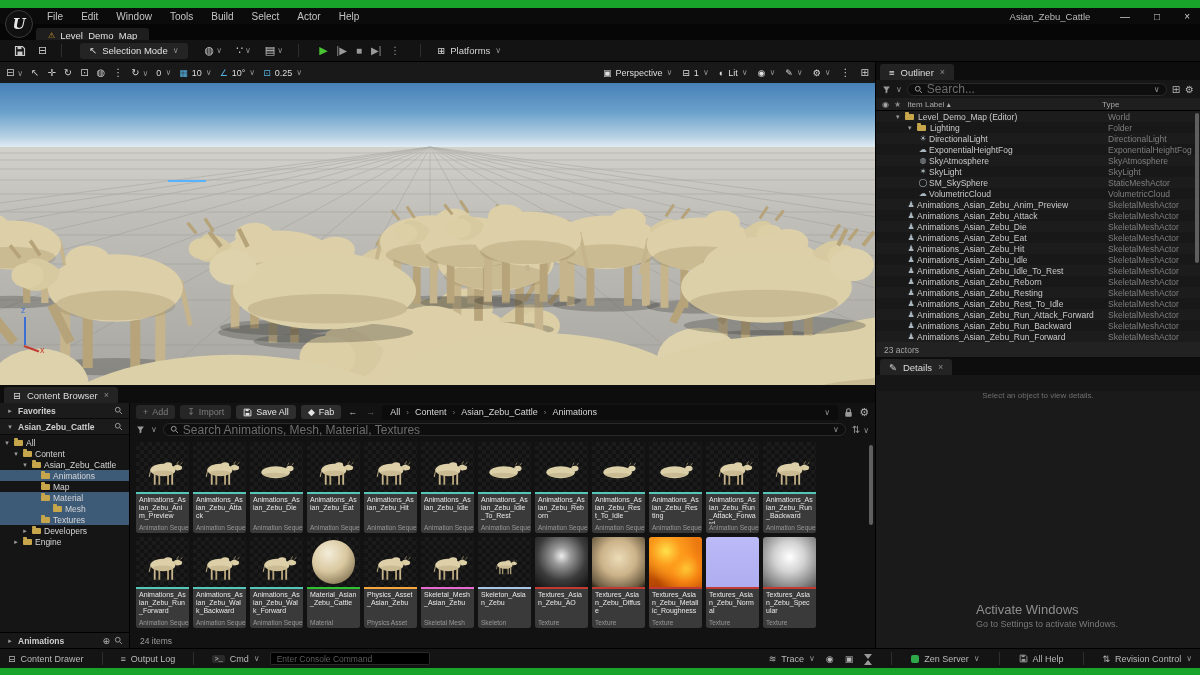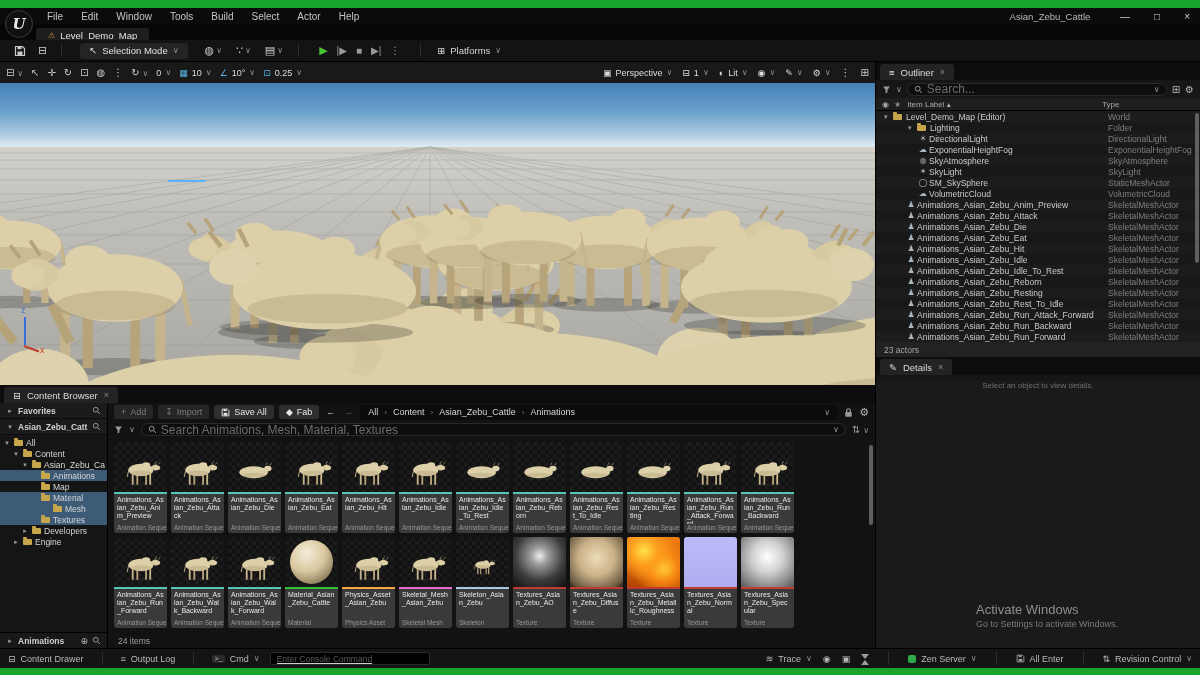--- a/index.html
+++ b/index.html
@@ -85,32 +85,32 @@
   #ol-rows { height:231px; overflow:hidden; position:relative; }
   .ol-row { height:11px; display:flex; align-items:center; font-size:8.5px; color:#cbcbcb; }
   .ol-row:nth-child(odd) { background:#1c1c1c; } .ol-row:nth-child(even) { background:#181818; }
   .ol-exp { width:9px; color:#9a9a9a; font-size:7px; flex:none; }
   .ol-ic { width:12px; font-size:8px; color:#aab6bd; flex:none; text-align:center; }
   .ol-label { flex:1; white-space:nowrap; overflow:hidden; text-overflow:ellipsis; }
   .ol-type { width:92px; color:#7f7f7f; white-space:nowrap; overflow:hidden; flex:none; }
   .ol-scroll { position:absolute; right:1px; top:2px; width:4px; height:150px; background:#5f5f5f; border-radius:2px; }
   .ol-footer { height:15px; background:#222; display:flex; align-items:center; padding:0 8px; font-size:8.5px; color:#a5a5a5; }
   .details-body { position:relative; height:270px; background:#1a1a1a; }
-  .details-empty { margin-top:6px; text-align:center; color:#6f6f6f; font-size:8px; }
+  .details-empty { margin-top:16px; text-align:center; color:#6f6f6f; font-size:8px; }
   .watermark { position:absolute; left:100px; top:540px; color:#8e8e8e; }
   .watermark .l1 { font-size:13px; }
   .watermark .l2 { font-size:9px; color:#7b7b7b; margin-top:2px; }
 
   .folder-ic { display:inline-block; width:9px; height:6px; background:#c7a64b; border-radius:1px; position:relative; flex:none; }
   .folder-ic::before { content:''; position:absolute; top:-2px; left:0; width:4px; height:2px; background:#c7a64b; border-radius:1px 1px 0 0; }
 
   
   .content-browser { position:absolute; top:385px; left:0; width:875px; height:263px; background:#121212; }
   .cb-body { display:flex; height:245px; }
-  .cb-side { width:108px; background:#151515; border-right:1px solid #000; display:flex; flex-direction:column; font-size:8.5px; color:#cfcfcf; }
+  .cb-side { width:130px; background:#151515; border-right:1px solid #000; display:flex; flex-direction:column; font-size:8.5px; color:#cfcfcf; }
   .side-row { height:16px; display:flex; align-items:center; padding:0 6px; gap:4px; background:#1b1b1b; border-bottom:1px solid #0a0a0a; }
   .side-row .lbl { flex:1; font-weight:bold; font-size:8.5px; white-space:nowrap; overflow:hidden; }
   #cb-tree { flex:1; padding-top:2px; overflow:hidden; }
   .tree-row { height:11px; display:flex; align-items:center; gap:3px; font-size:8.5px; color:#d6d6d6; padding-right:2px; }
   .tree-row.sel { background:#3d5a77; }
   .tree-exp { width:8px; font-size:7px; color:#9a9a9a; text-align:center; flex:none; }
   .tree-lbl { white-space:nowrap; overflow:hidden; }
   .cb-main { flex:1; display:flex; flex-direction:column; position:relative; }
   .cb-toolbar { height:18px; display:flex; align-items:center; gap:5px; padding:0 6px; }
   .cb-btn { display:inline-flex; align-items:center; gap:4px; height:14px; padding:0 7px; border-radius:3px;
@@ -149,21 +149,21 @@
   .cb-items { position:absolute; left:10px; bottom:2px; font-size:8.5px; color:#9d9d9d; }
   .cb-scroll { position:absolute; right:2px; top:42px; width:4px; height:80px; background:#5f5f5f; border-radius:2px; }
   .coll-row { border-top:1px solid #000; border-bottom:0; background:#181818; margin-top:auto; }
 
   
   .statusbar { position:absolute; top:648px; left:0; width:1200px; height:20px; background:#141414;
     border-top:1px solid #000; display:flex; align-items:center; padding:0 8px; gap:10px; color:#b9b9b9; font-size:9px; }
   .sb-chip { display:inline-flex; align-items:center; gap:5px; }
   .cmd-ic { font-family:"Liberation Mono",monospace; font-size:7px; background:#2a2a2a; border-radius:2px; padding:0 2px; color:#cfcfcf; }
   .console { width:160px; height:13px; background:#000; border:1px solid #2a2a2a; border-radius:2px;
-    color:#cfcfcf; font-size:8.5px; padding:0 6px; outline:0;text-decoration:underline; }
+    color:#cfcfcf; font-size:8.5px; padding:0 6px; outline:0; }
   .console::placeholder { color:#5d5d5d; }
   .sb-right { margin-left:auto; display:flex; align-items:center; gap:11px; }
   .zen-dot { width:8px; height:8px; border-radius:2px; background:#2ea84a; display:inline-block; }
   .hourglass { display:inline-block; width:0; height:0; border-left:4px solid transparent; border-right:4px solid transparent; border-top:5px solid #9a9a9a; position:relative; top:-2px; }
   .hourglass::after { content:''; position:absolute; left:-4px; top:1px; border-left:4px solid transparent; border-right:4px solid transparent; border-bottom:5px solid #9a9a9a; }
 </style>
 </head>
 <body>
 
 <svg width="0" height="0" style="position:absolute">
@@ -426,21 +426,21 @@
       <span style="font-size:10px;color:#b5b5b5">⚙</span>
     </div>
     <div class="ol-header">
       <span>◉</span>
       <span style="margin-left:5px;color:#8a8a8a">★</span>
       <span class="h-label"><span>Item Label</span> ▴</span>
       <span class="h-type">Type</span>
     </div>
     <div id="ol-rows">
 
-    <div class="ol-row" style="padding-left: 8px;">
+    <div class="ol-row" style="padding-left: 20px;">
           <span class="ol-exp">▾</span>
           <span class="folder-ic" style="margin-right: 4px;"></span>
           <span class="ol-label">Level_Demo_Map (Editor)</span>
           <span class="ol-type">World</span>
         </div>
         <div class="ol-row" style="padding-left: 32px;">
           <span class="ol-exp">▾</span>
           <span class="folder-ic" style="margin-right: 4px;"></span>
           <span class="ol-label">Lighting</span>
           <span class="ol-type">Folder</span>
@@ -961,21 +961,21 @@
       <span class="sb-chip">
           <span class="zen-dot"></span>
           <span>Zen Server</span>
           <span class="chev">∨</span>
         </span>
       <span class="sep"></span>
       <span class="sb-chip">
           <svg class="ic-svg">
             <use href="#i-floppy"></use>
           </svg>
-          <span>All Enter</span>
+          <span>All Help</span>
         </span>
       <span class="sep"></span>
       <span class="sb-chip">
           <span>⇅</span>
           <span>Revision Control</span>
           <span class="chev">∨</span>
         </span>
     </span>
   </div>
 </div>

